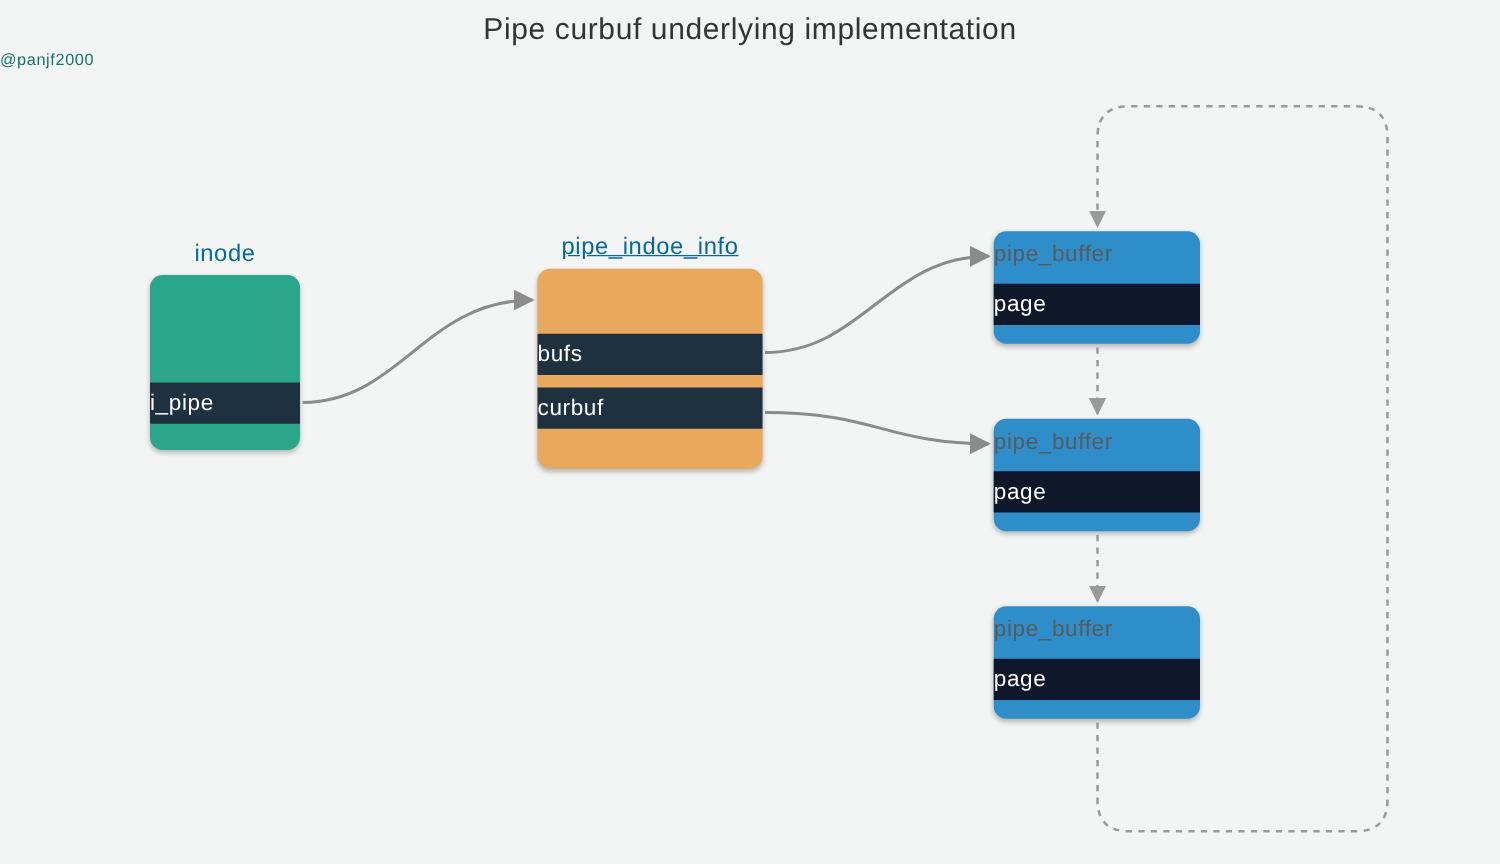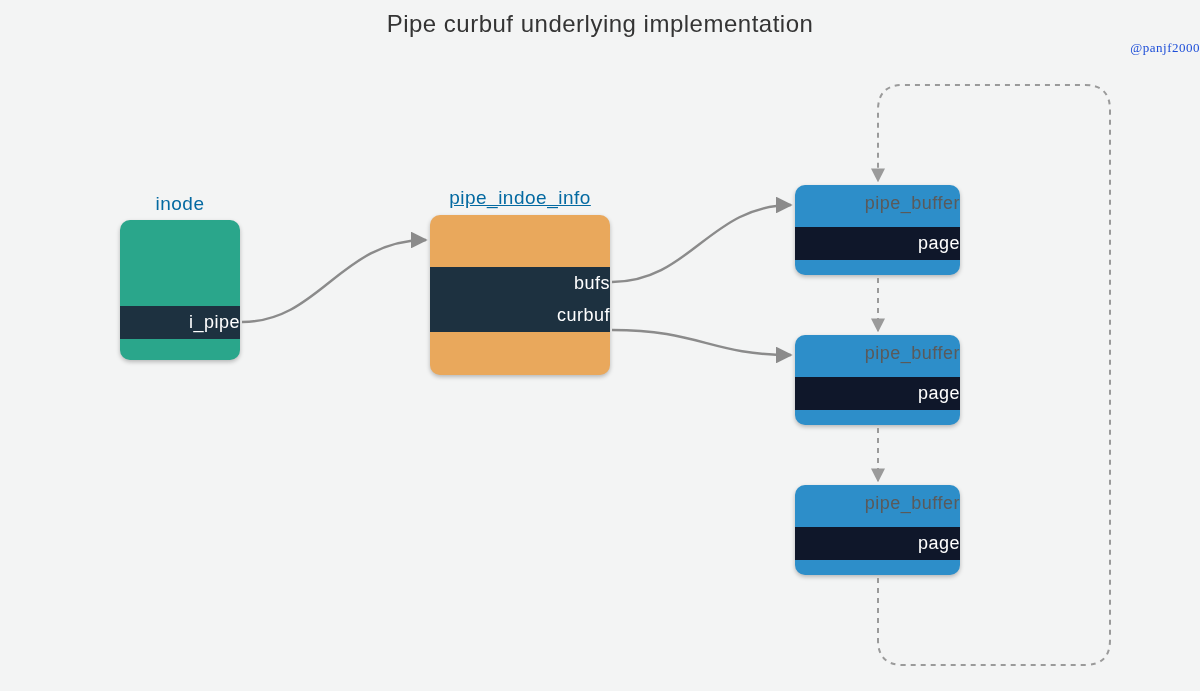--- a/index.html
+++ b/index.html
@@ -19,45 +19,44 @@
     text-align: center;
     font-size: 24px;
     font-weight: 400;
     color: #343434;
     letter-spacing: 0.5px;
   }
   .subtitle {
     position: absolute;
     left: 0; right: 0;
     top: 40px;
-    text-align: right;
+    text-align: left;
     font-size: 13px;
-    color: #1d4ed8;
+    color: #0f766e;
     letter-spacing: 0.5px;
-    font-family: Liberation Serif, serif;
   }
   .node-label {
     position: absolute;
     font-size: 19px;
     color: #0369a1;
     text-align: center;
     letter-spacing: 0.5px;
   }
   .box {
     position: absolute;
     border-radius: 10px;
     box-shadow: 0 2px 4px rgba(0,0,0,0.25);
   }
   .inode-box { background: #2aa68b; }
   .pipe-box  { background: #e9a85c; }
   .buf-box   { background: #2d8ec9; }
   .field {
     position: absolute;
     left: 0; right: 0;
-    text-align: right;
+    text-align: left;
     color: #fff;
     font-size: 18px;
     background: #1d3140;
     padding: 6px 0;
     letter-spacing: 0.5px;
   }
   .field.light {
     color: #5a5a5a;
     background: transparent;
     font-weight: 400;
@@ -74,27 +73,27 @@
   }
 </style>
 </head>
 <body>
 
 <div class="title">Pipe curbuf underlying implementation</div>
 <div class="subtitle">@panjf2000</div>
 
 <div class="node-label" style="left:120px; top:193px; width:120px;">inode</div>
 <div class="box inode-box" style="left:120px; top:220px; width:120px; height:140px;">
-  <div class="field" style="top:86px;padding-left:28px;">i_pipe</div>
+  <div class="field" style="top:86px;">i_pipe</div>
 </div>
 
 <div class="node-label" style="left:430px; top:187px; width:180px;text-decoration:underline;">pipe_indoe_info</div>
 <div class="box pipe-box" style="left:430px; top:215px; width:180px; height:160px;">
   <div class="field" style="top:52px;">bufs</div>
-  <div class="field" style="top:84px;padding-left:24px;">curbuf</div>
+  <div class="field" style="top:95px;">curbuf</div>
 </div>
 
 <div class="box buf-box" style="left:795px; top:185px; width:165px; height:90px;">
   <div class="field light" style="top:2px;">pipe_buffer</div>
   <div class="field page" style="top:42px;">page</div>
 </div>
 
 <div class="box buf-box" style="left:795px; top:335px; width:165px; height:90px;">
   <div class="field light" style="top:2px;">pipe_buffer</div>
   <div class="field page" style="top:42px;">page</div>

